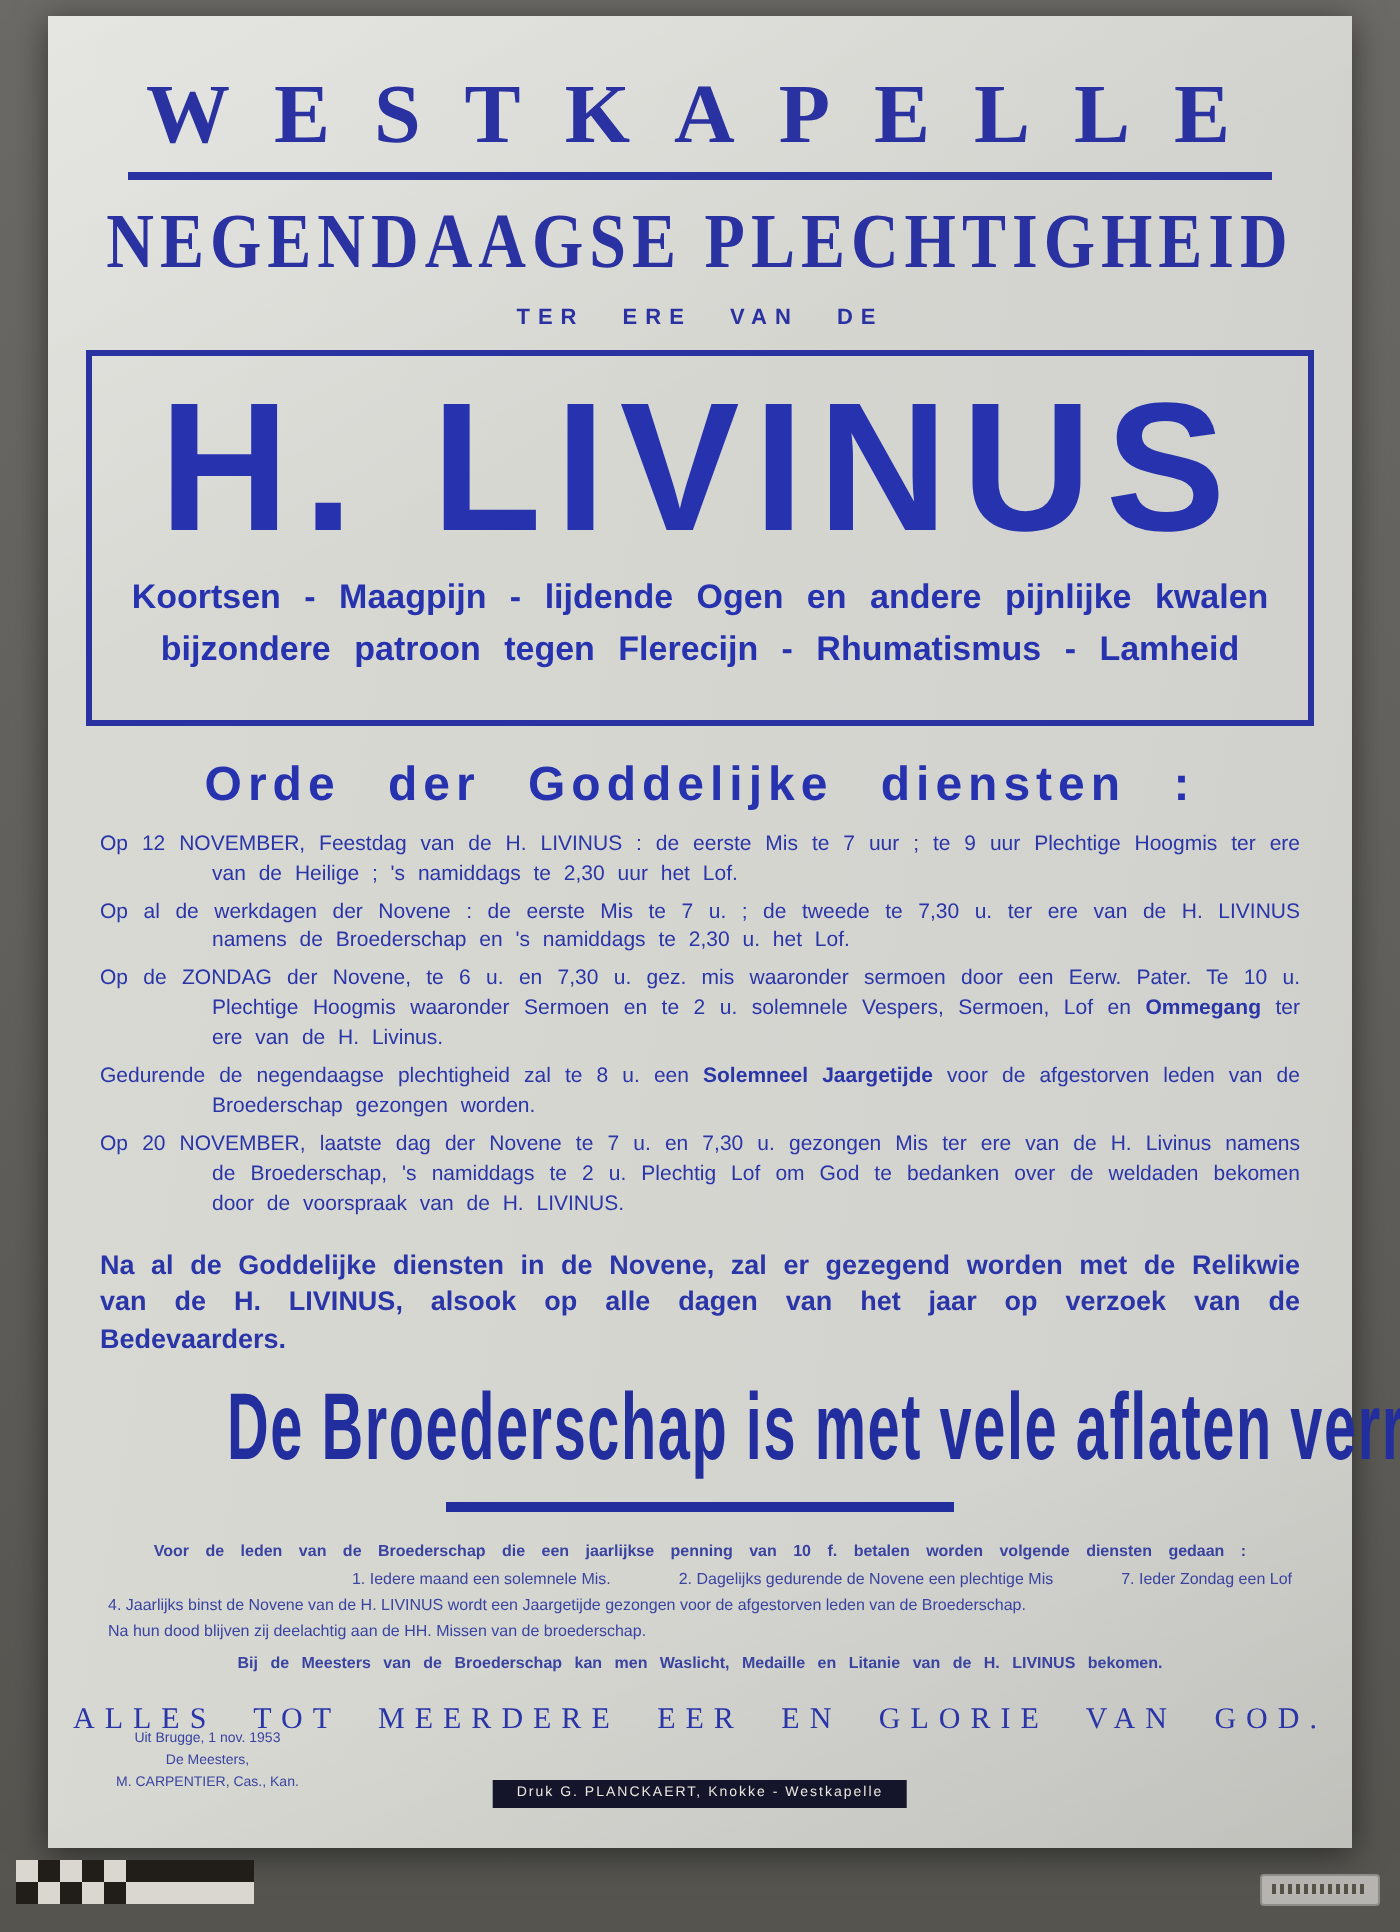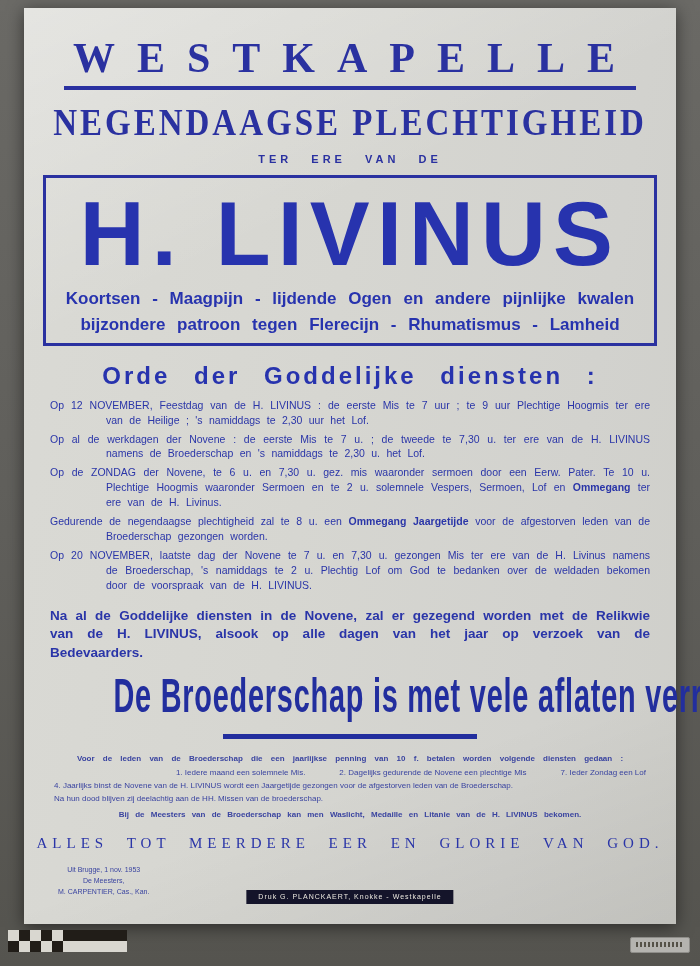--- a/index.html
+++ b/index.html
@@ -22,21 +22,21 @@
   .town-rule { width:572px; height:4px; background:#2a31a0; margin:4px auto 0; }
 
   .event { margin-top:14px; text-align:center; }
   .event span { display:inline-block; font-family:"Liberation Serif", serif; font-weight:bold;
       font-size:33px; letter-spacing:3px; transform:scale(1,1.18); white-space:nowrap; color:#2a31a0;}
 
   .dedication { margin-top:12px; text-align:center; font-size:11px; font-weight:bold;
       letter-spacing:4px; word-spacing:12px; color:#2a31a0; }
 
   .panel { width:608px; margin:10px auto 0; border:3px solid #2a31a0; text-align:center;
-      padding:8px 0 4px; }
+      padding:8px 0 21px; }
   .saint-name { margin-top:4px; line-height:1.0; }
   .saint-name span { display:inline-block; font-weight:bold; font-size:88px; letter-spacing:7px;
       transform:scale(1.02,1.04); color:#2733ae; white-space:nowrap; }
   .saint-titles { margin-top:4px; font-weight:bold; font-size:24px; letter-spacing:3px;
       word-spacing:18px; color:#2a31a0; }
   .patronage { margin-top:8px; font-weight:bold; font-size:17px; line-height:1.55;
       word-spacing:7px; color:#2733ae; }
 
   .order-heading { margin-top:16px; text-align:center; font-weight:bold; font-size:24px;
       letter-spacing:3px; word-spacing:14px; color:#2733ae; }
@@ -108,21 +108,21 @@
         <div>bijzondere patroon tegen Flerecijn - Rhumatismus - Lamheid</div>
       </div>
     </div>
 
     <div class="order-heading">Orde der Goddelijke diensten :</div>
 
     <div class="sched">
       <p><span>Op 12 NOVEMBER, Feestdag van de H. LIVINUS : de eerste Mis te 7 uur ; te 9 uur Plechtige Hoogmis ter ere van de Heilige ; 's namiddags te 2,30 uur het Lof.</span><b></b><span></span></p>
       <p><span>Op al de werkdagen der Novene : de eerste Mis te 7 u. ; de tweede te 7,30 u. ter ere van de H. LIVINUS namens de Broederschap en 's namiddags te 2,30 u. het Lof.</span><b></b><span></span></p>
       <p><span>Op de ZONDAG der Novene, te 6 u. en 7,30 u. gez. mis waaronder sermoen door een Eerw. Pater. Te 10 u. Plechtige Hoogmis waaronder Sermoen en te 2 u. solemnele Vespers, Sermoen, Lof en </span><b>Ommegang</b><span> ter ere van de H. Livinus.</span></p>
-      <p><span>Gedurende de negendaagse plechtigheid zal te 8 u. een </span><b>Ommegang Jaargetijde</b><span> voor de afgestorven leden van de Broederschap gezongen worden.</span></p>
+      <p><span>Gedurende de negendaagse plechtigheid zal te 8 u. een </span><b>Solemneel Jaargetijde</b><span> voor de afgestorven leden van de Broederschap gezongen worden.</span></p>
       <p><span>Op 20 NOVEMBER, laatste dag der Novene te 7 u. en 7,30 u. gezongen Mis ter ere van de H. Livinus namens de Broederschap, 's namiddags te 2 u. Plechtig Lof om God te bedanken over de weldaden bekomen door de voorspraak van de H. LIVINUS.</span><b></b><span></span></p>
     </div>
 
     <div class="relic">Na al de Goddelijke diensten in de Novene, zal er gezegend worden met de Relikwie van de H. LIVINUS, alsook op alle dagen van het jaar op verzoek van de Bedevaarders.</div>
 
     <div class="big-line">
       <span>De Broederschap is met vele aflaten verrijkt</span>
     </div>
     <div class="big-underline"></div>
 

